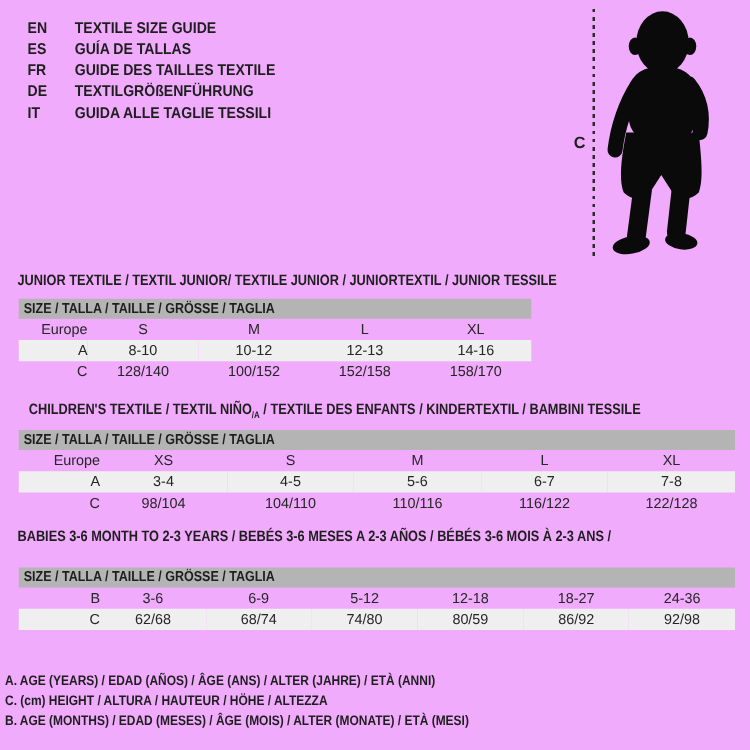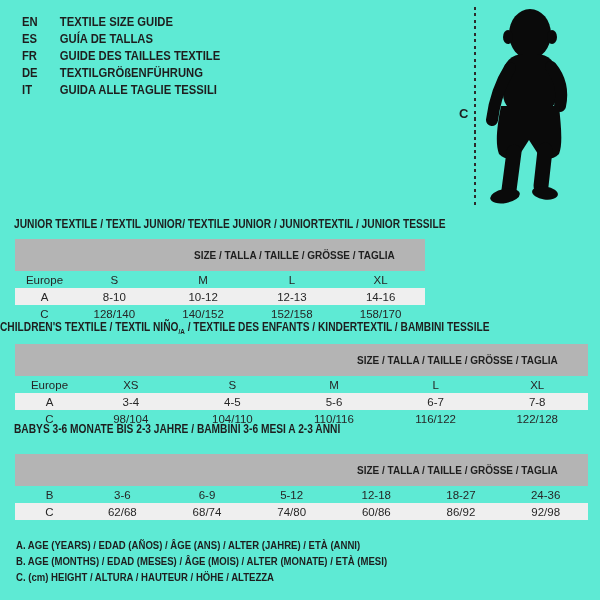--- a/index.html
+++ b/index.html
@@ -1,17 +1,17 @@
 <!DOCTYPE html>
 <html><head>
 <meta charset="utf-8">
 <style>
   html,body{margin:0;padding:0;background:#ffffff;}
   #page{
-    position:relative;width:600px;height:600px;background:#5eead4;overflow:hidden;
+    position:relative;width:600px;height:600px;background:#f0abfc;overflow:hidden;
     font-family:"Liberation Sans",sans-serif;color:#1e1e1e;
   }
   .cond{display:inline-block;transform:scaleX(0.87);transform-origin:0 50%;white-space:nowrap;}
 
   
   .lang-header{position:absolute;left:22px;top:14px;}
   .lang-row{display:flex;line-height:17px;font-size:12.5px;font-weight:bold;transform:scaleX(0.9);transform-origin:0 0;}
   .lang-code{width:42px;flex:0 0 42px;}
   .lang-text{white-space:nowrap;}
 
@@ -22,35 +22,35 @@
   .baby-svg{position:absolute;left:482px;top:4px;}
 
   
   .sec-title{position:absolute;font-size:12px;font-weight:bold;line-height:16px;white-space:nowrap;}
   .sec-title .cond{transform:scaleX(0.85);}
   sub{font-size:0.62em;}
 
   
   table.size-table{position:absolute;border-collapse:collapse;table-layout:fixed;
     font-size:11.5px;color:#262626;}
-  table.size-table th.bar{background:#b4b4b4;height:32px;text-align:right;padding:0 0 0 4px;
+  table.size-table th.bar{background:#b4b4b4;height:16px;text-align:left;padding:0 0 0 4px;
     font-size:11.5px;font-weight:bold;color:#1e1e1e;}
   table.size-table td{height:17px;text-align:center;padding:0;font-weight:normal;}
-  table.size-table td.rl{text-align:center;padding-left:4px;}
+  table.size-table td.rl{text-align:right;padding-left:4px;}
   table.size-table tbody tr:nth-child(2){background:#efefef;}
 
   #t1{left:15px;top:239px;width:410px;}
   #t2{left:15px;top:344px;width:573px;}
   #t3{left:15px;top:454px;width:573px;}
   #junior-title{left:14px;top:216px;}
-  #children-title{left:0;top:319px;}
+  #children-title{left:23px;top:319px;}
   #babies-title{left:14px;top:421px;}
 
   
-  .legend{position:absolute;left:16px;top:537px;font-size:11px;font-weight:bold;line-height:16px;}
+  .legend{position:absolute;left:4px;top:537px;font-size:11px;font-weight:bold;line-height:16px;}
   .legend-line{white-space:nowrap;}
 </style>
 </head>
 <body>
 
 <div id="page">
 
   <div class="lang-header">
     <div class="lang-row">
       <span class="lang-code">EN</span>
@@ -119,21 +119,21 @@
       <tr>
         <td class="rl">A</td>
         <td>8-10</td>
         <td>10-12</td>
         <td>12-13</td>
         <td>14-16</td>
       </tr>
       <tr>
         <td class="rl">C</td>
         <td>128/140</td>
-        <td>140/152</td>
+        <td>100/152</td>
         <td>152/158</td>
         <td>158/170</td>
       </tr>
     </tbody>
   </table>
 
   <div class="sec-title" id="children-title">
     <span class="cond"><span>CHILDREN'S TEXTILE / TEXTIL NIÑO</span><sub>/A</sub><span> / TEXTILE DES ENFANTS / KINDERTEXTIL / BAMBINI TESSILE</span></span>
   </div>
   <table class="size-table" id="t2">
@@ -172,21 +172,21 @@
         <td>98/104</td>
         <td>104/110</td>
         <td>110/116</td>
         <td>116/122</td>
         <td>122/128</td>
       </tr>
     </tbody>
   </table>
 
   <div class="sec-title" id="babies-title">
-    <div><span class="cond">BABYS 3-6 MONATE BIS 2-3 JAHRE / BAMBINI 3-6 MESI A 2-3 ANNI</span></div>
+    <div><span class="cond">BABIES 3-6 MONTH TO 2-3 YEARS / BEBÉS 3-6 MESES A 2-3 AÑOS / BÉBÉS 3-6 MOIS À 2-3 ANS /</span></div>
   </div>
   <table class="size-table" id="t3">
     <colgroup>
         <col style="width:65px">
         <col>
         <col>
         <col>
         <col>
         <col>
         <col>
@@ -204,26 +204,26 @@
         <td>5-12</td>
         <td>12-18</td>
         <td>18-27</td>
         <td>24-36</td>
       </tr>
       <tr>
         <td class="rl">C</td>
         <td>62/68</td>
         <td>68/74</td>
         <td>74/80</td>
-        <td>60/86</td>
+        <td>80/59</td>
         <td>86/92</td>
         <td>92/98</td>
       </tr>
     </tbody>
   </table>
 
   <div class="legend">
     <div class="legend-line"><span class="cond">A. AGE (YEARS) / EDAD (AÑOS) / ÂGE (ANS) / ALTER (JAHRE) / ETÀ (ANNI)</span></div>
+    <div class="legend-line"><span class="cond">C. (cm) HEIGHT / ALTURA / HAUTEUR / HÖHE / ALTEZZA</span></div>
     <div class="legend-line"><span class="cond">B. AGE (MONTHS) / EDAD (MESES) / ÂGE (MOIS) / ALTER (MONATE) / ETÀ (MESI)</span></div>
-    <div class="legend-line"><span class="cond">C. (cm) HEIGHT / ALTURA / HAUTEUR / HÖHE / ALTEZZA</span></div>
   </div>
 
 </div>
 
 </body></html>

